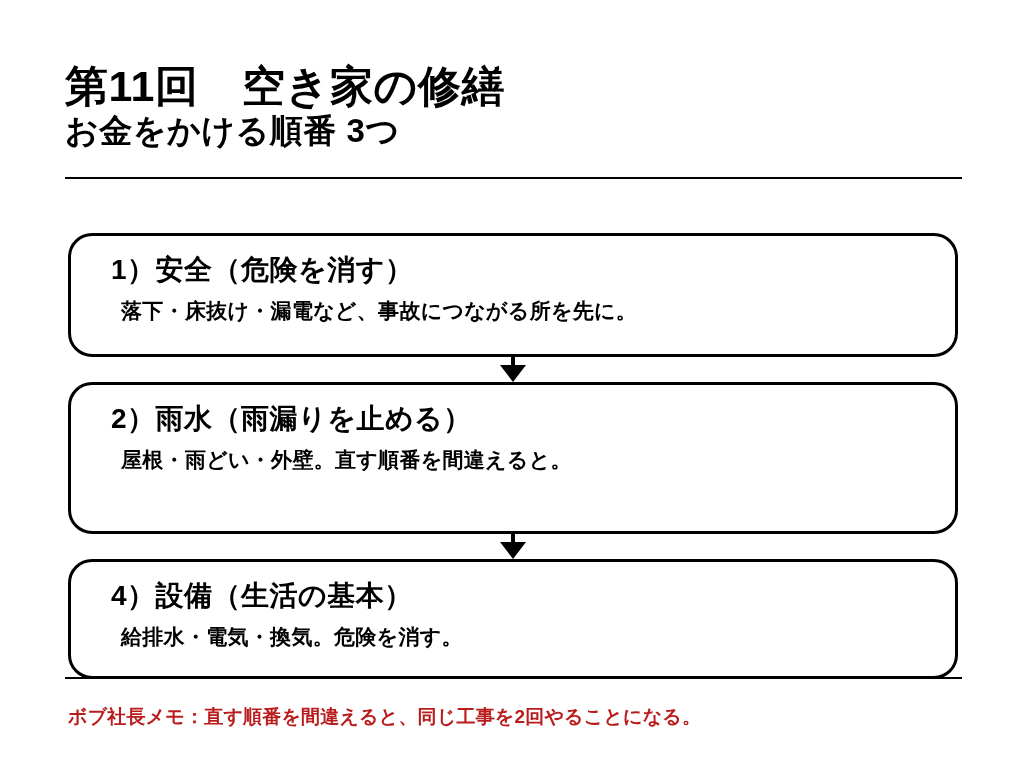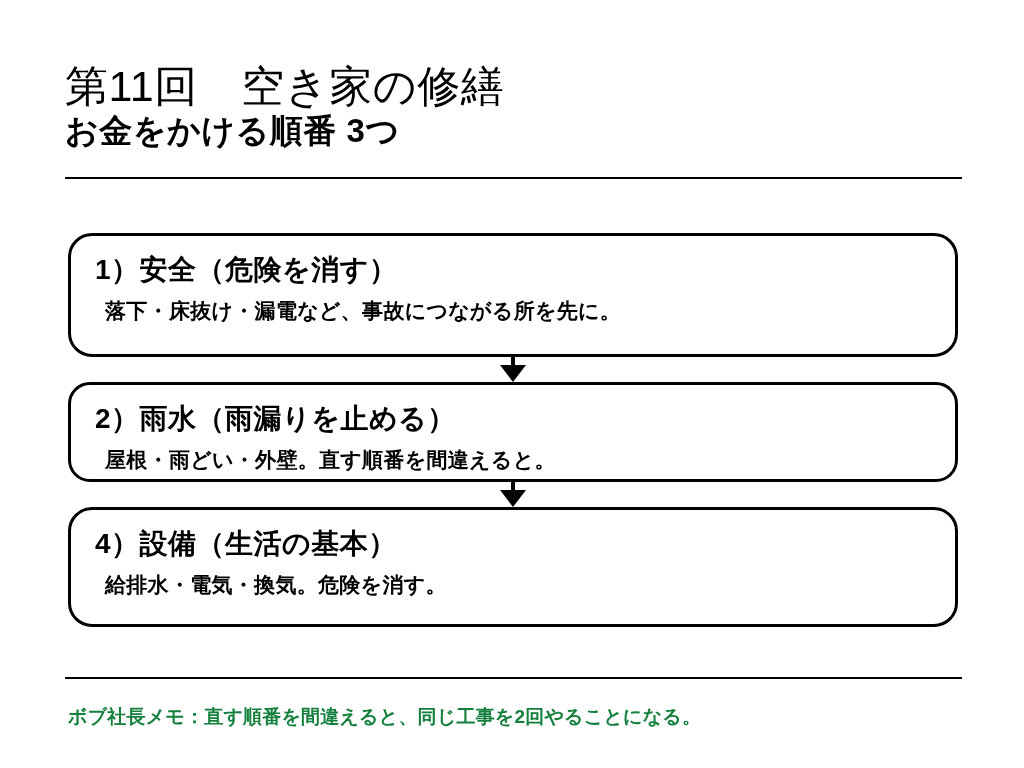--- a/index.html
+++ b/index.html
@@ -25,21 +25,21 @@
 
   
   .header {
     position: absolute;
     left: 65px;
     top: 62px;
     width: 897px;
   }
   .title-main {
     font-size: 43px;
-    font-weight: normal;
+    font-weight: bold;
     line-height: 1.12;
     letter-spacing: 0.5px;
     white-space: pre;
     color: #000;
   }
   .title-sub {
     font-size: 33px;
     font-weight: bold;
     line-height: 1.18;
     letter-spacing: 0.5px;
@@ -62,24 +62,24 @@
     top: 233px;
     width: 890px;
   }
   .step-box {
     position: relative;
     box-sizing: border-box;
     width: 890px;
     border: 3px solid #000;
     border-radius: 24px;
     background: #ffffff;
-    padding: 16px 26px 18px 24px;
+    padding: 16px 26px 18px 40px;
   }
   .step-box.box1 { height: 124px; }
-  .step-box.box2 { height: 100px; border-radius: 22px; }
+  .step-box.box2 { height: 152px; }
   .step-box.box3 { height: 120px; }
 
   .step-heading {
     font-size: 28px;
     font-weight: bold;
     line-height: 1.25;
     letter-spacing: 0.5px;
     white-space: pre;
     color: #000;
     margin: 0 0 6px 0;
@@ -129,21 +129,21 @@
   }
   .footer-note {
     position: absolute;
     left: 68px;
     top: 705px;
     width: 897px;
     font-size: 19px;
     font-weight: bold;
     line-height: 1.3;
     letter-spacing: 0.2px;
-    color: #15803d;
+    color: #b91c1c;
   }
 </style>
 </head>
 <body>
 
 <div class="slide">
 
   <div class="header">
     <div class="title-main">第11回　空き家の修繕</div>
     <div class="title-sub">お金をかける順番 3つ</div>

